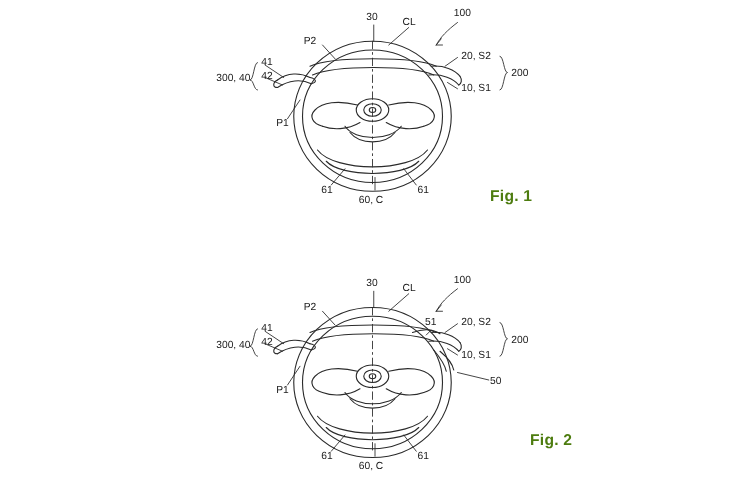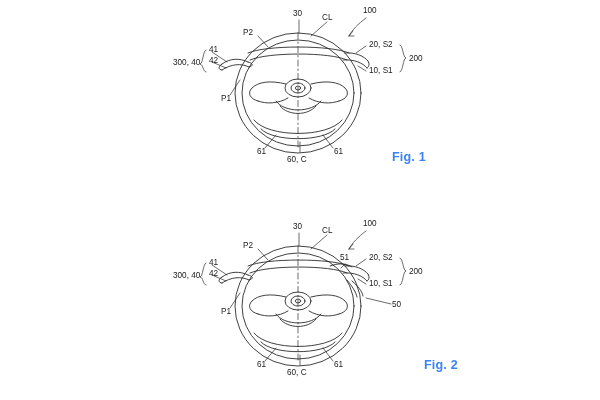--- a/index.html
+++ b/index.html
@@ -34,24 +34,24 @@
     left: 0;
     top: 0;
     width: 600px;
     height: 190px;
   }
   .fig-caption {
     position: absolute;
     font-size: 12.5px;
     font-weight: bold;
     letter-spacing: 0.2px;
-    color: #3b82f6;
+    color: #4d7c0f;
   }
   #fig1-caption { left: 392px; top: 150px; }
-  #fig2-caption { left: 392px; top: 158px; padding-left: 32px; }
+  #fig2-caption { left: 392px; top: 145px; padding-left: 32px; }
 
   
   text {
     font-family: "Liberation Sans", sans-serif;
     font-size: 8.2px;
     fill: #1a1a1a;
   }
 </style>
 </head>
 <body>

